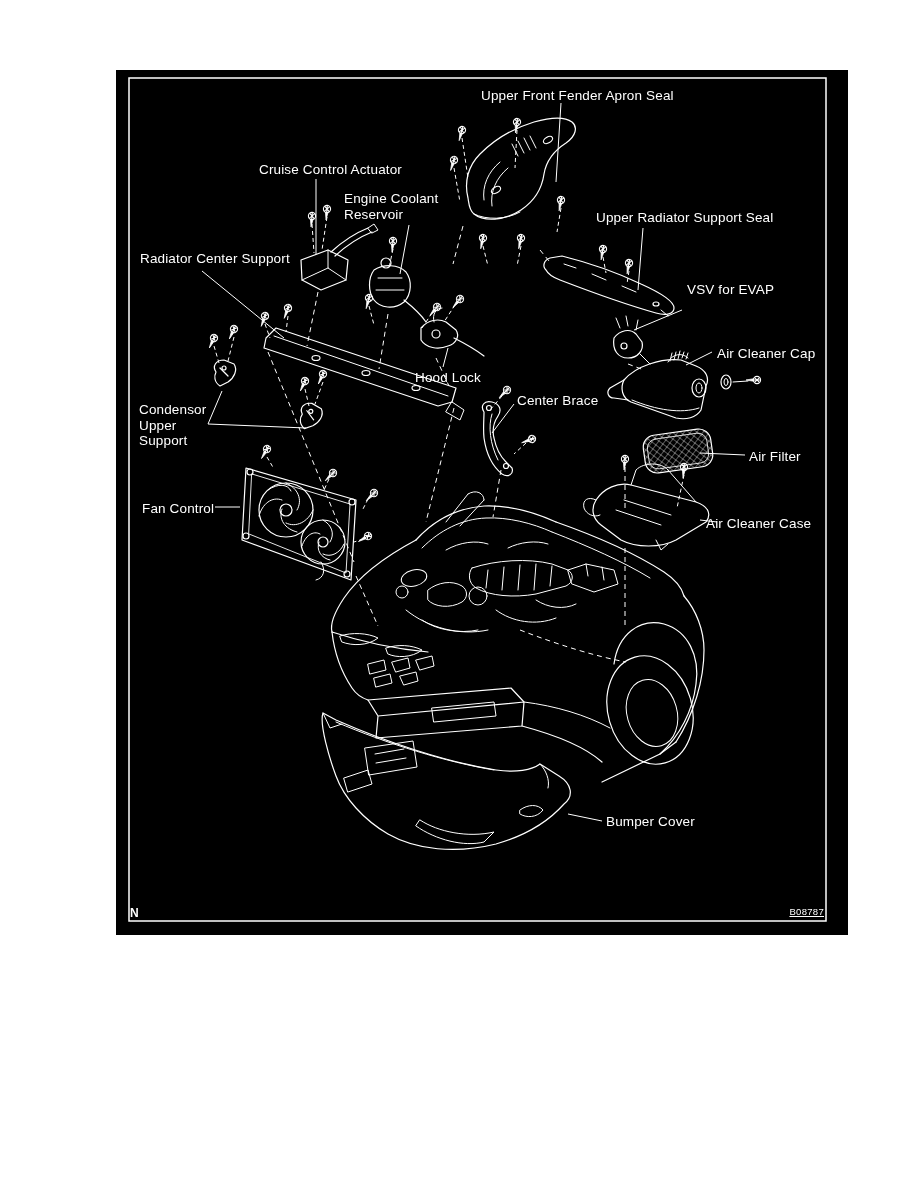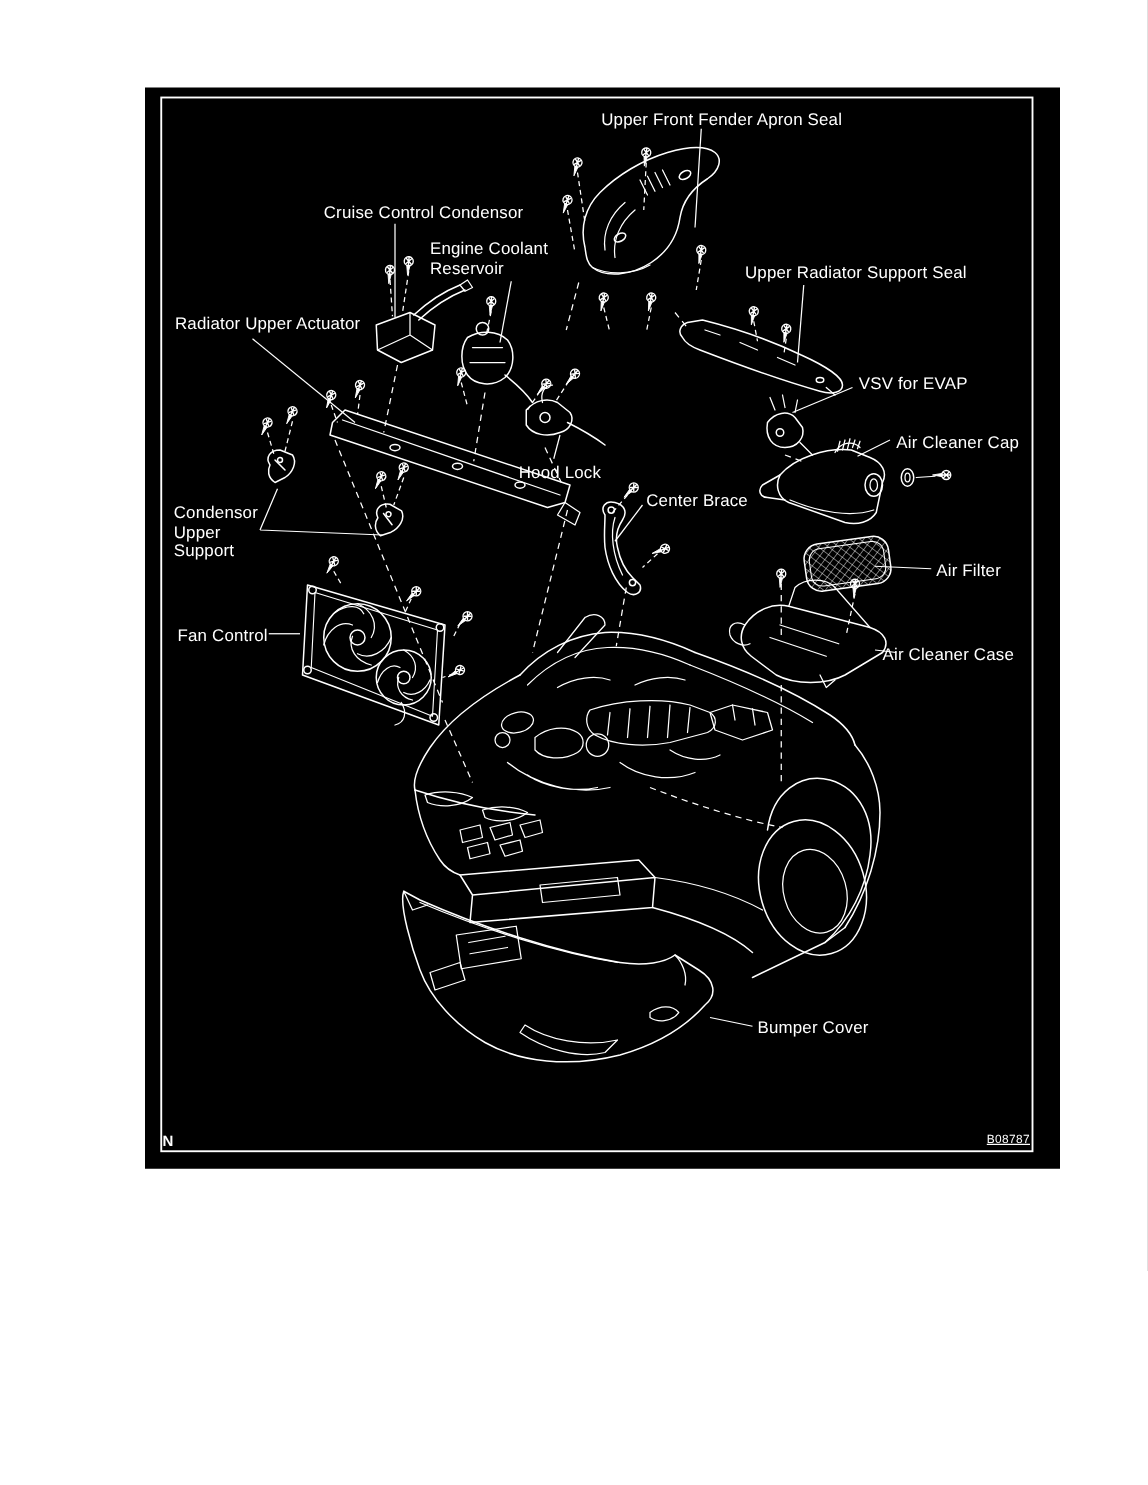--- a/index.html
+++ b/index.html
@@ -283,26 +283,26 @@
           <path d="M259,684 L288,679 M260,693 L290,688" stroke-width="1"></path>
           <path d="M300,756 C320,770 348,777 368,772 L378,762 C352,768 322,762 304,750 Z" stroke-width="1"></path>
           <path d="M228,708 L252,700 L256,714 L232,722 Z" stroke-width="1"></path>
           <path d="M404,740 C412,734 422,734 427,740 C421,748 410,748 404,744 Z" stroke-width="1"></path>
           <path d="M424,694 C430,700 434,710 432,718" stroke-width="1"></path>
         </g>
       </g>
     </svg>
 
     <div class="lbl" style="left:365px;top:18px">Upper Front Fender Apron Seal</div>
-    <div class="lbl" style="left:143px;top:92px">Cruise Control Condensor</div>
+    <div class="lbl" style="left:143px;top:92px">Cruise Control Actuator</div>
     <div class="lbl" style="left:228px;top:121px">Engine Coolant
 Reservoir</div>
     <div class="lbl" style="left:480px;top:140px">Upper Radiator Support Seal</div>
-    <div class="lbl" style="left:24px;top:181px">Radiator Upper Actuator</div>
-    <div class="lbl" style="left:571px;top:229px">VSV for EVAP</div>
+    <div class="lbl" style="left:24px;top:181px">Radiator Center Support</div>
+    <div class="lbl" style="left:571px;top:212px">VSV for EVAP</div>
     <div class="lbl" style="left:601px;top:276px">Air Cleaner Cap</div>
     <div class="lbl" style="left:299px;top:300px">Hood Lock</div>
     <div class="lbl" style="left:401px;top:323px">Center Brace</div>
     <div class="lbl" style="left:23px;top:332px">Condensor
 Upper
 Support</div>
     <div class="lbl" style="left:633px;top:379px">Air Filter</div>
     <div class="lbl" style="left:26px;top:431px">Fan Control</div>
     <div class="lbl" style="left:590px;top:446px">Air Cleaner Case</div>
     <div class="lbl" style="left:490px;top:744px">Bumper Cover</div>

